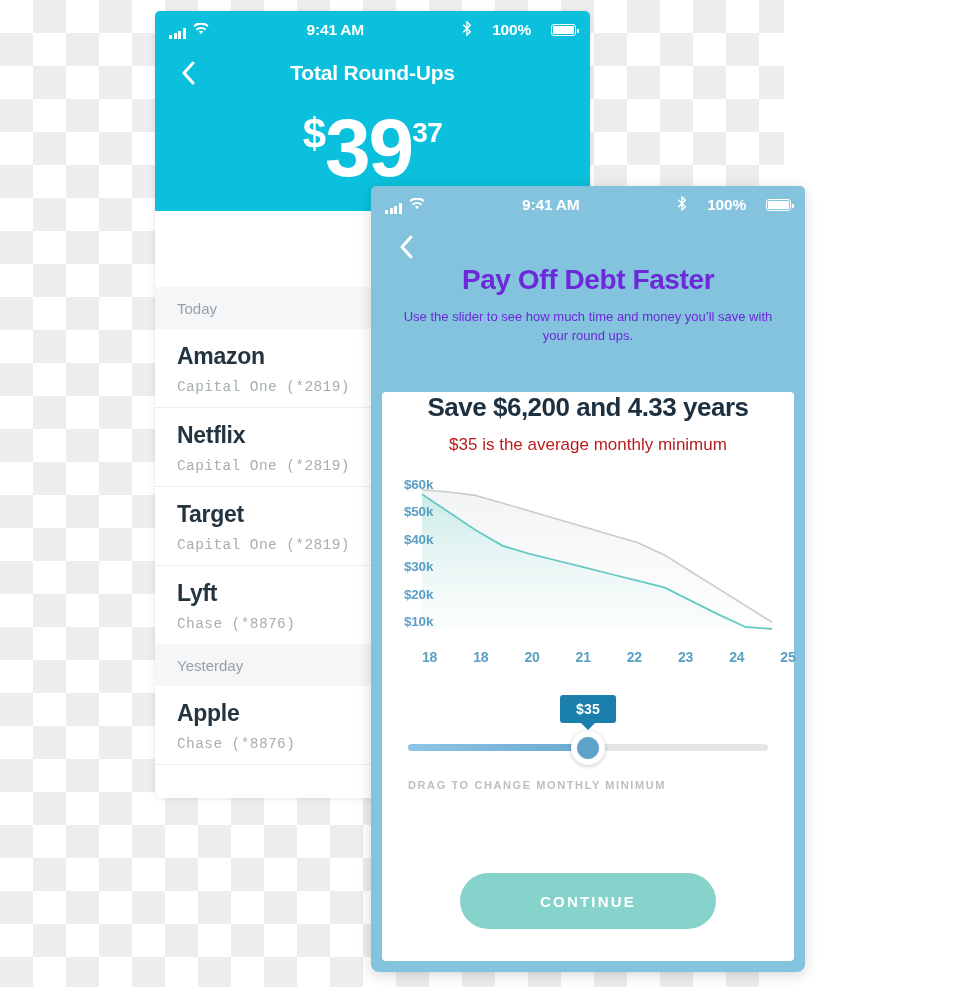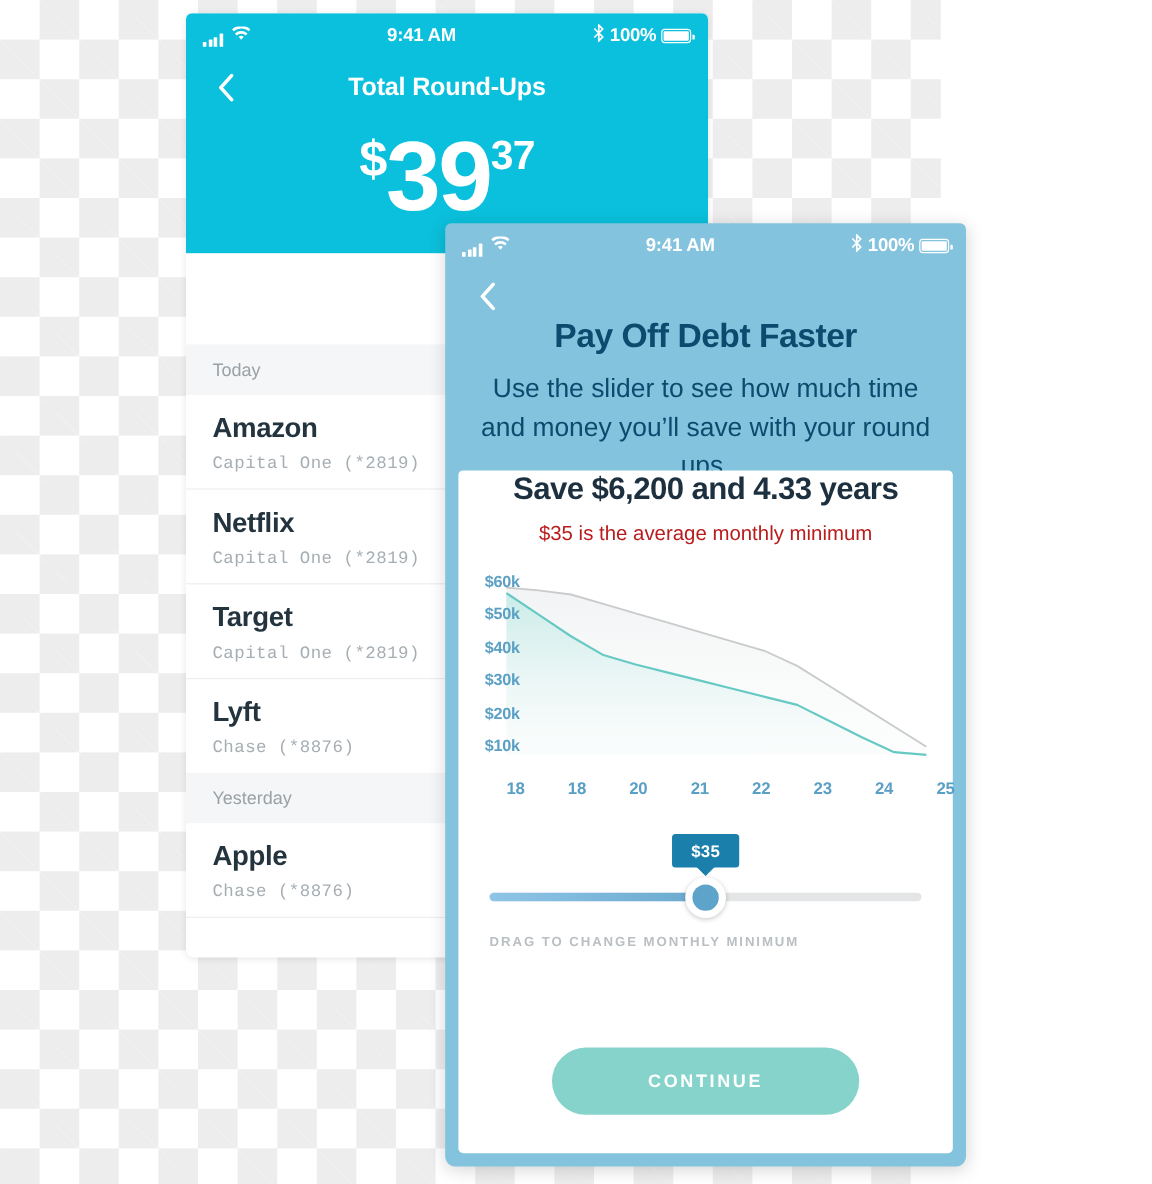--- a/index.html
+++ b/index.html
@@ -46,21 +46,21 @@
     height: 38px;
     display: flex;
     align-items: center;
     padding: 0 14px;
     font-size: 15.5px;
     font-weight: bold;
     letter-spacing: -0.2px;
   }
   .sb-left { display: flex; align-items: flex-end; gap: 7px; }
   .sb-center { flex: 1; text-align: center; }
-  .sb-right { display: flex; align-items: center; gap: 4px; }
+  .sb-right { display: flex; align-items: center; gap: 20px; }
 
   .signal-bars { display: flex; align-items: flex-end; gap: 1.5px; height: 11px; }
   .signal-bars i { display:block; width: 3px; background: currentColor; border-radius: 0.5px; }
   .signal-bars i:nth-child(1){ height: 4px; }
   .signal-bars i:nth-child(2){ height: 6px; }
   .signal-bars i:nth-child(3){ height: 8.5px; }
   .signal-bars i:nth-child(4){ height: 11px; }
 
   .wifi-ico { width: 16px; height: 12px; }
   .bt-ico { width: 10px; height: 15px; }
@@ -99,21 +99,21 @@
   }
   .bigamount {
     text-align: center;
     margin-top: 10px;
     font-weight: bold;
     line-height: 1;
     letter-spacing: -2px;
   }
   .bigamount .cur { font-size: 42px; vertical-align: 28px; letter-spacing: -1px; }
   .bigamount .dollars { font-size: 82px; }
-  .bigamount .cents { font-size: 34px; vertical-align: 34px; letter-spacing: -0.5px; }
+  .bigamount .cents { font-size: 28px; vertical-align: 34px; letter-spacing: -0.5px; }
 
   .month-row {
     height: 76px;
     display: flex;
     align-items: center;
     justify-content: center;
     gap: 8px;
     background: #ffffff;
     font-size: 21px;
     font-weight: bold;
@@ -159,32 +159,32 @@
     height: 786px;
     background: #83c3de;
     border-radius: 5px 5px 8px 8px;
     overflow: hidden;
     box-shadow: 0 3px 14px rgba(0,0,0,0.16);
   }
   #phone2 .statusbar { color: #ffffff; }
   #phone2 .navrow { height: 46px; padding: 0 22px; }
   .hero {
     text-align: center;
-    color: #0c4a6e;
+    color: #6d28d9;
     padding: 0 28px;
     margin-top: -6px;
   }
   .hero h1 {
     font-size: 28px;
     font-weight: bold;
     letter-spacing: -0.4px;
     margin-bottom: 12px;
   }
   .hero p {
-    font-size: 22px;
+    font-size: 13px;
     line-height: 1.45;
     font-weight: normal;
   }
 
   .card {
     position: absolute;
     left: 11px;
     right: 11px;
     top: 206px;
     bottom: 11px;

